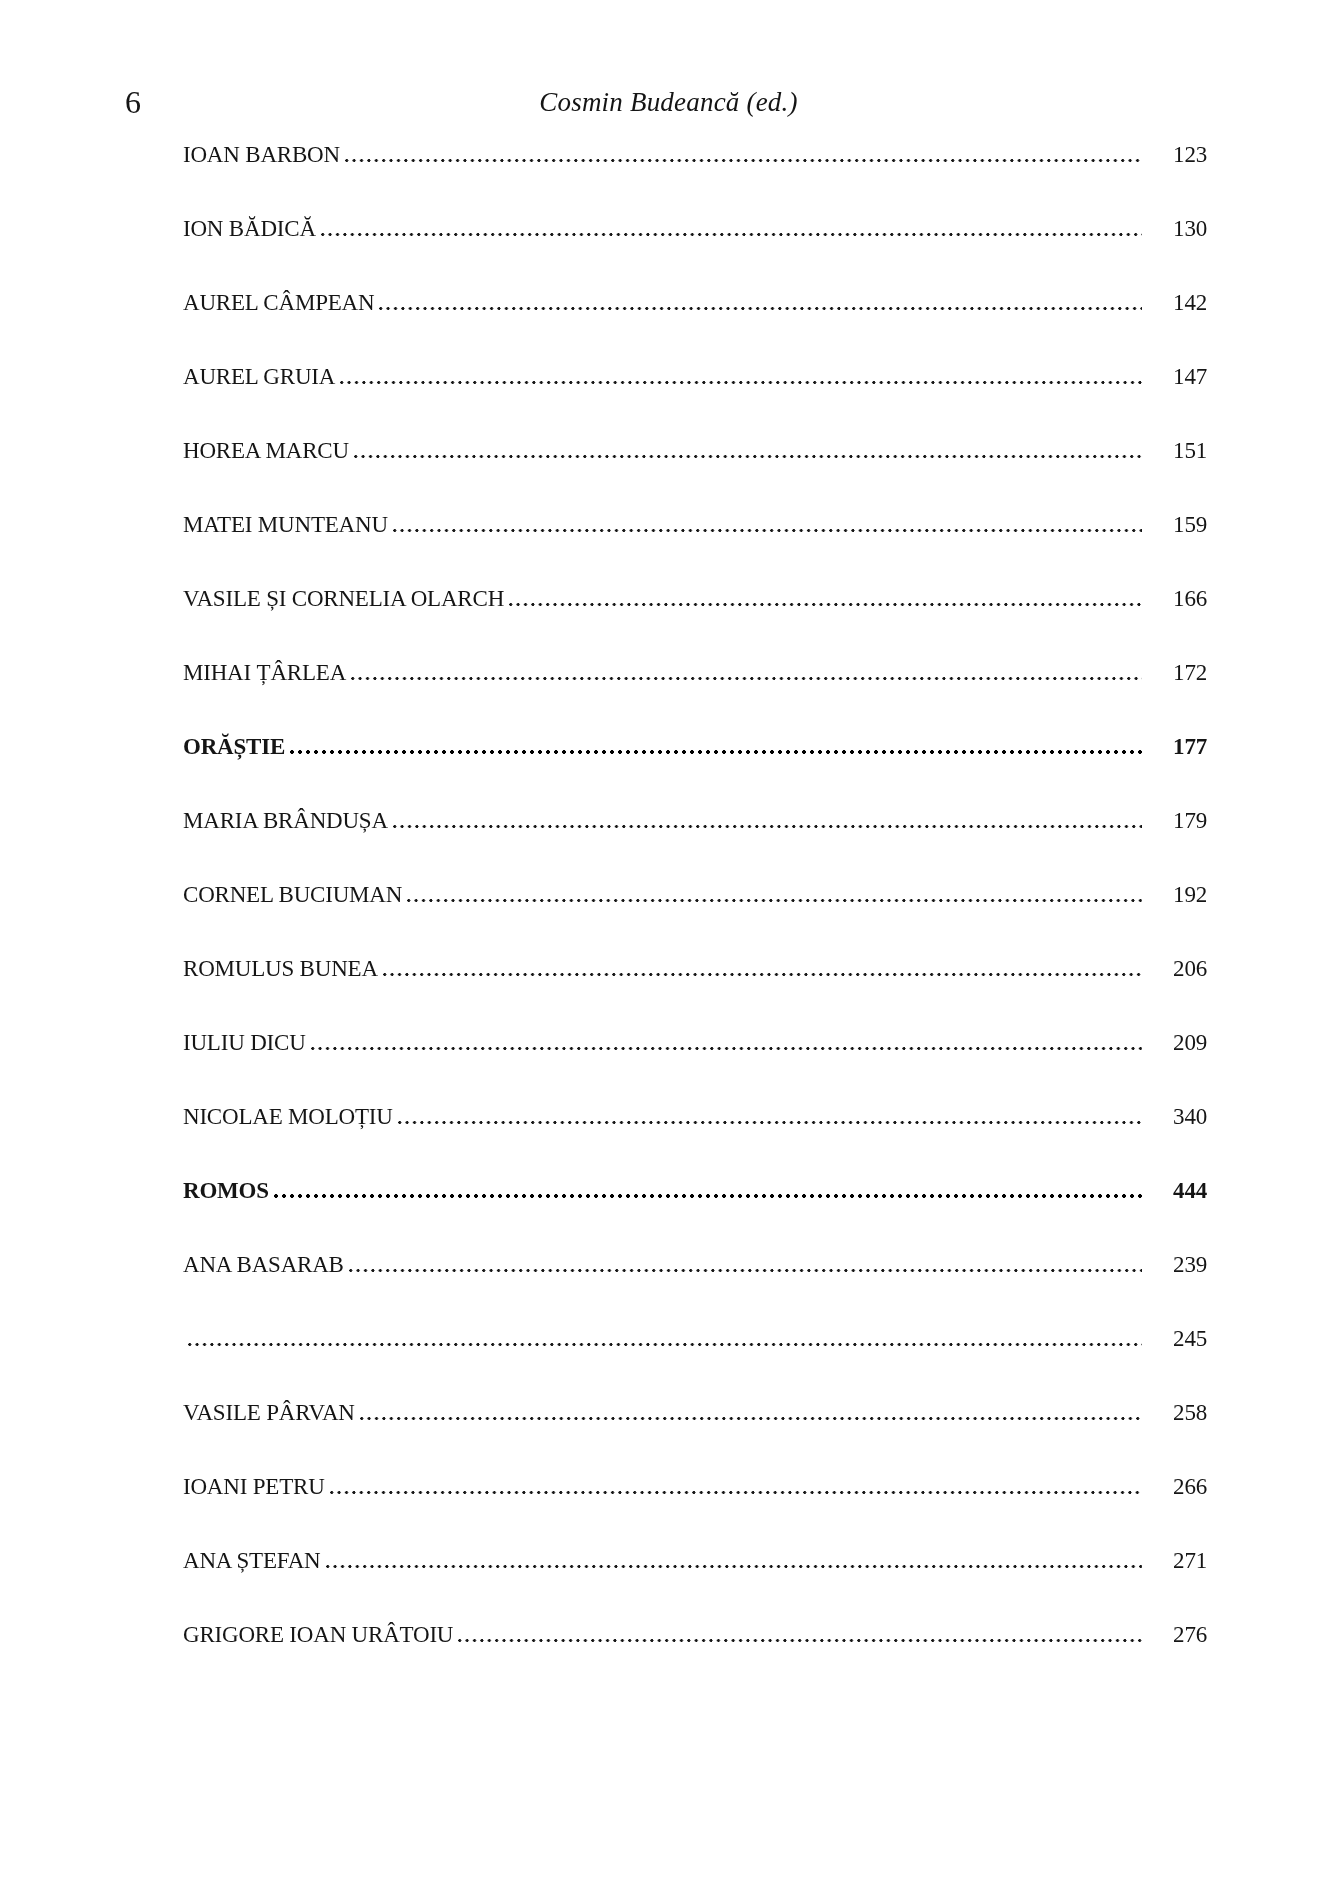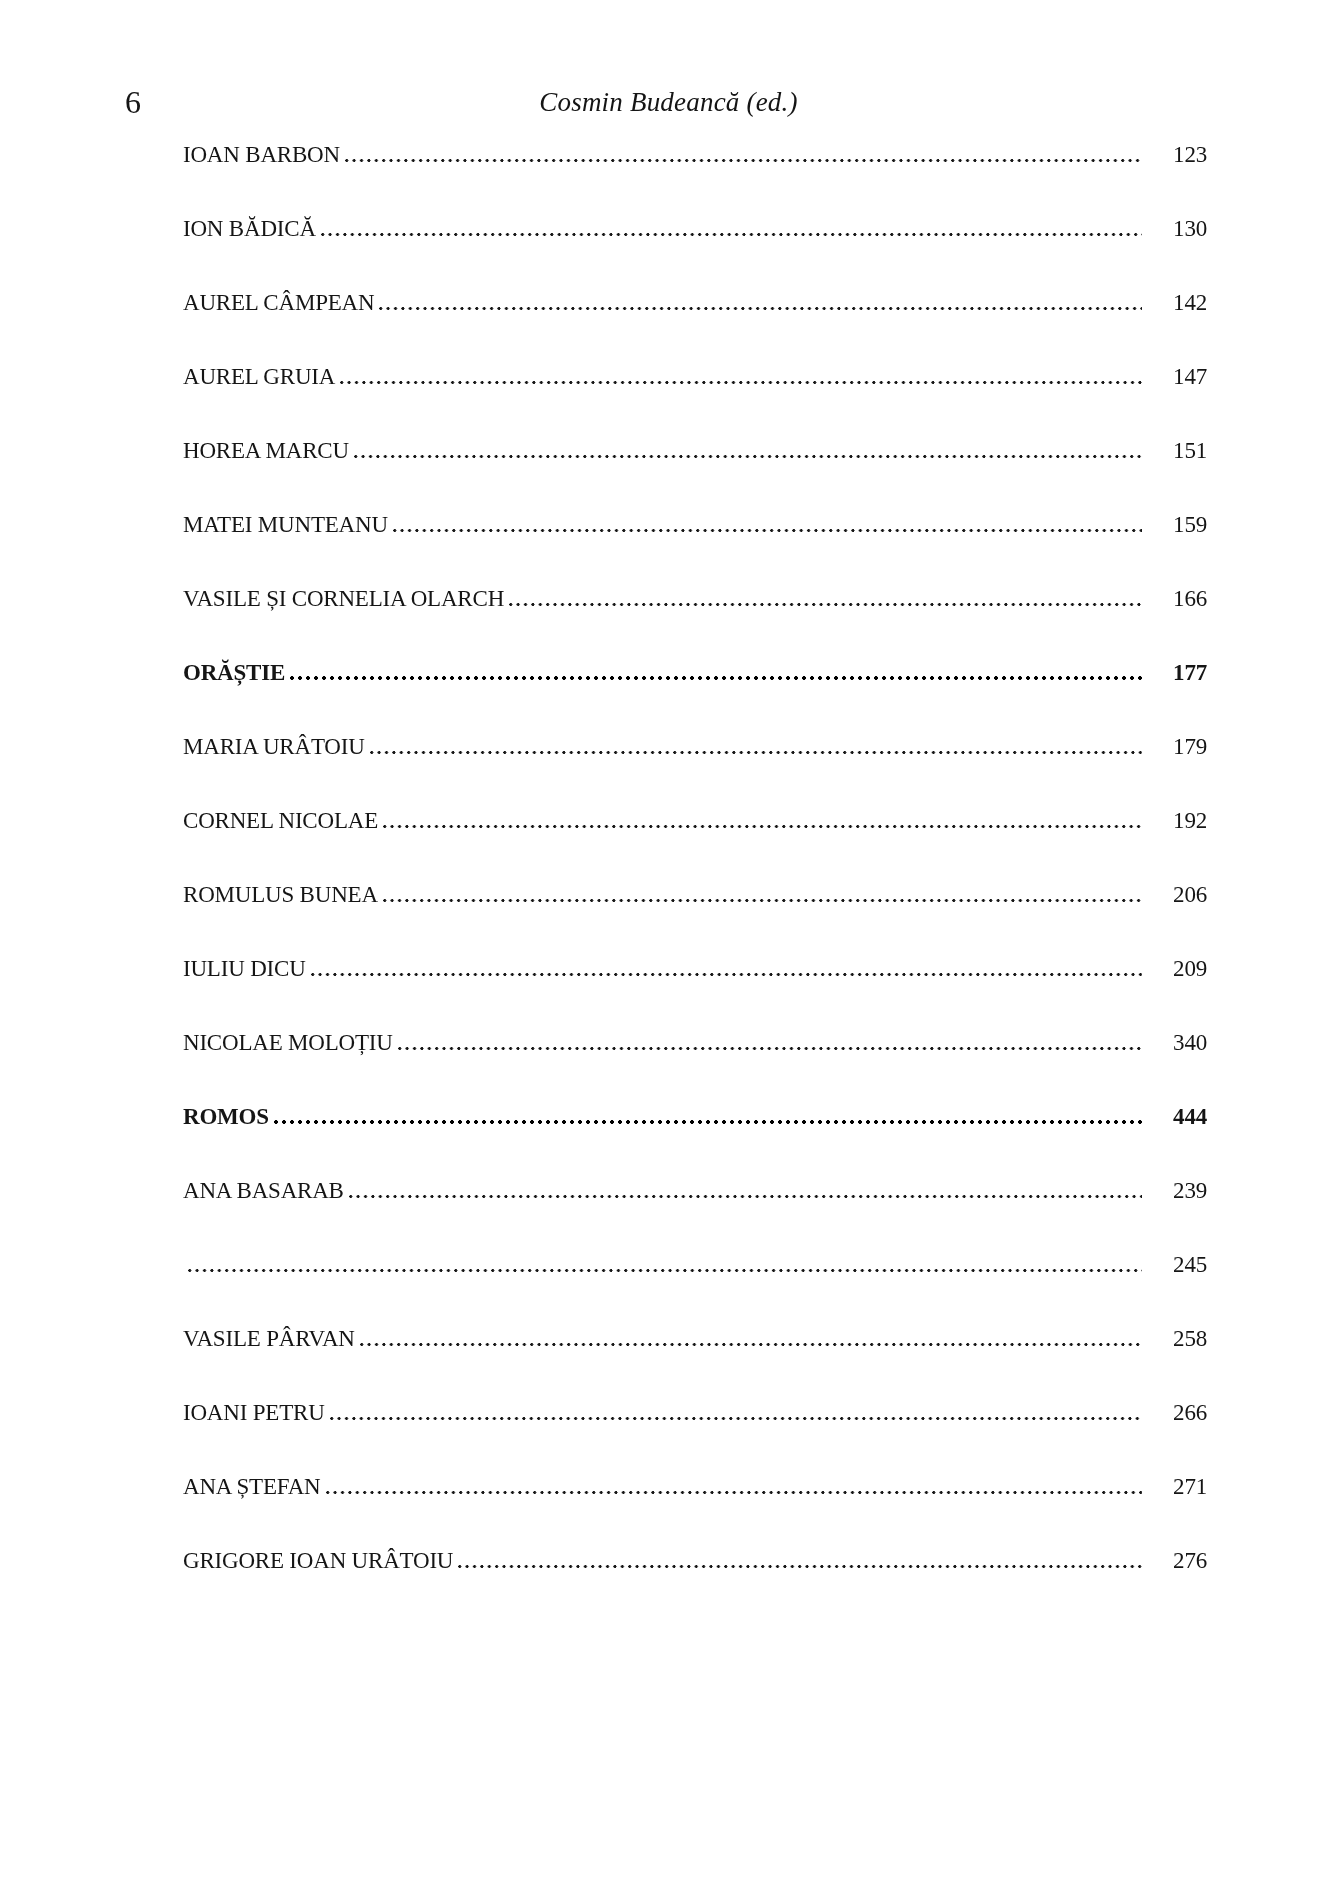--- a/index.html
+++ b/index.html
@@ -105,35 +105,40 @@
     <span class="leader"></span>
     <span class="pg">159</span>
   </div>
 
   <div class="row">
     <span class="label">VASILE ȘI CORNELIA OLARCH</span>
     <span class="leader"></span>
     <span class="pg">166</span>
   </div>
 
+  <div class="row">
+    <span class="label">MIHAI ȚÂRLEA</span>
+    <span class="leader"></span>
+    <span class="pg">172</span>
+  </div>
 
   <div class="row bold">
     <span class="label">ORĂȘTIE</span>
     <span class="leader"></span>
     <span class="pg">177</span>
   </div>
 
   <div class="row">
-    <span class="label">MARIA URÂTOIU</span>
+    <span class="label">MARIA BRÂNDUȘA</span>
     <span class="leader"></span>
     <span class="pg">179</span>
   </div>
 
   <div class="row">
-    <span class="label">CORNEL NICOLAE</span>
+    <span class="label">CORNEL BUCIUMAN</span>
     <span class="leader"></span>
     <span class="pg">192</span>
   </div>
 
   <div class="row">
     <span class="label">ROMULUS BUNEA</span>
     <span class="leader"></span>
     <span class="pg">206</span>
   </div>
 

